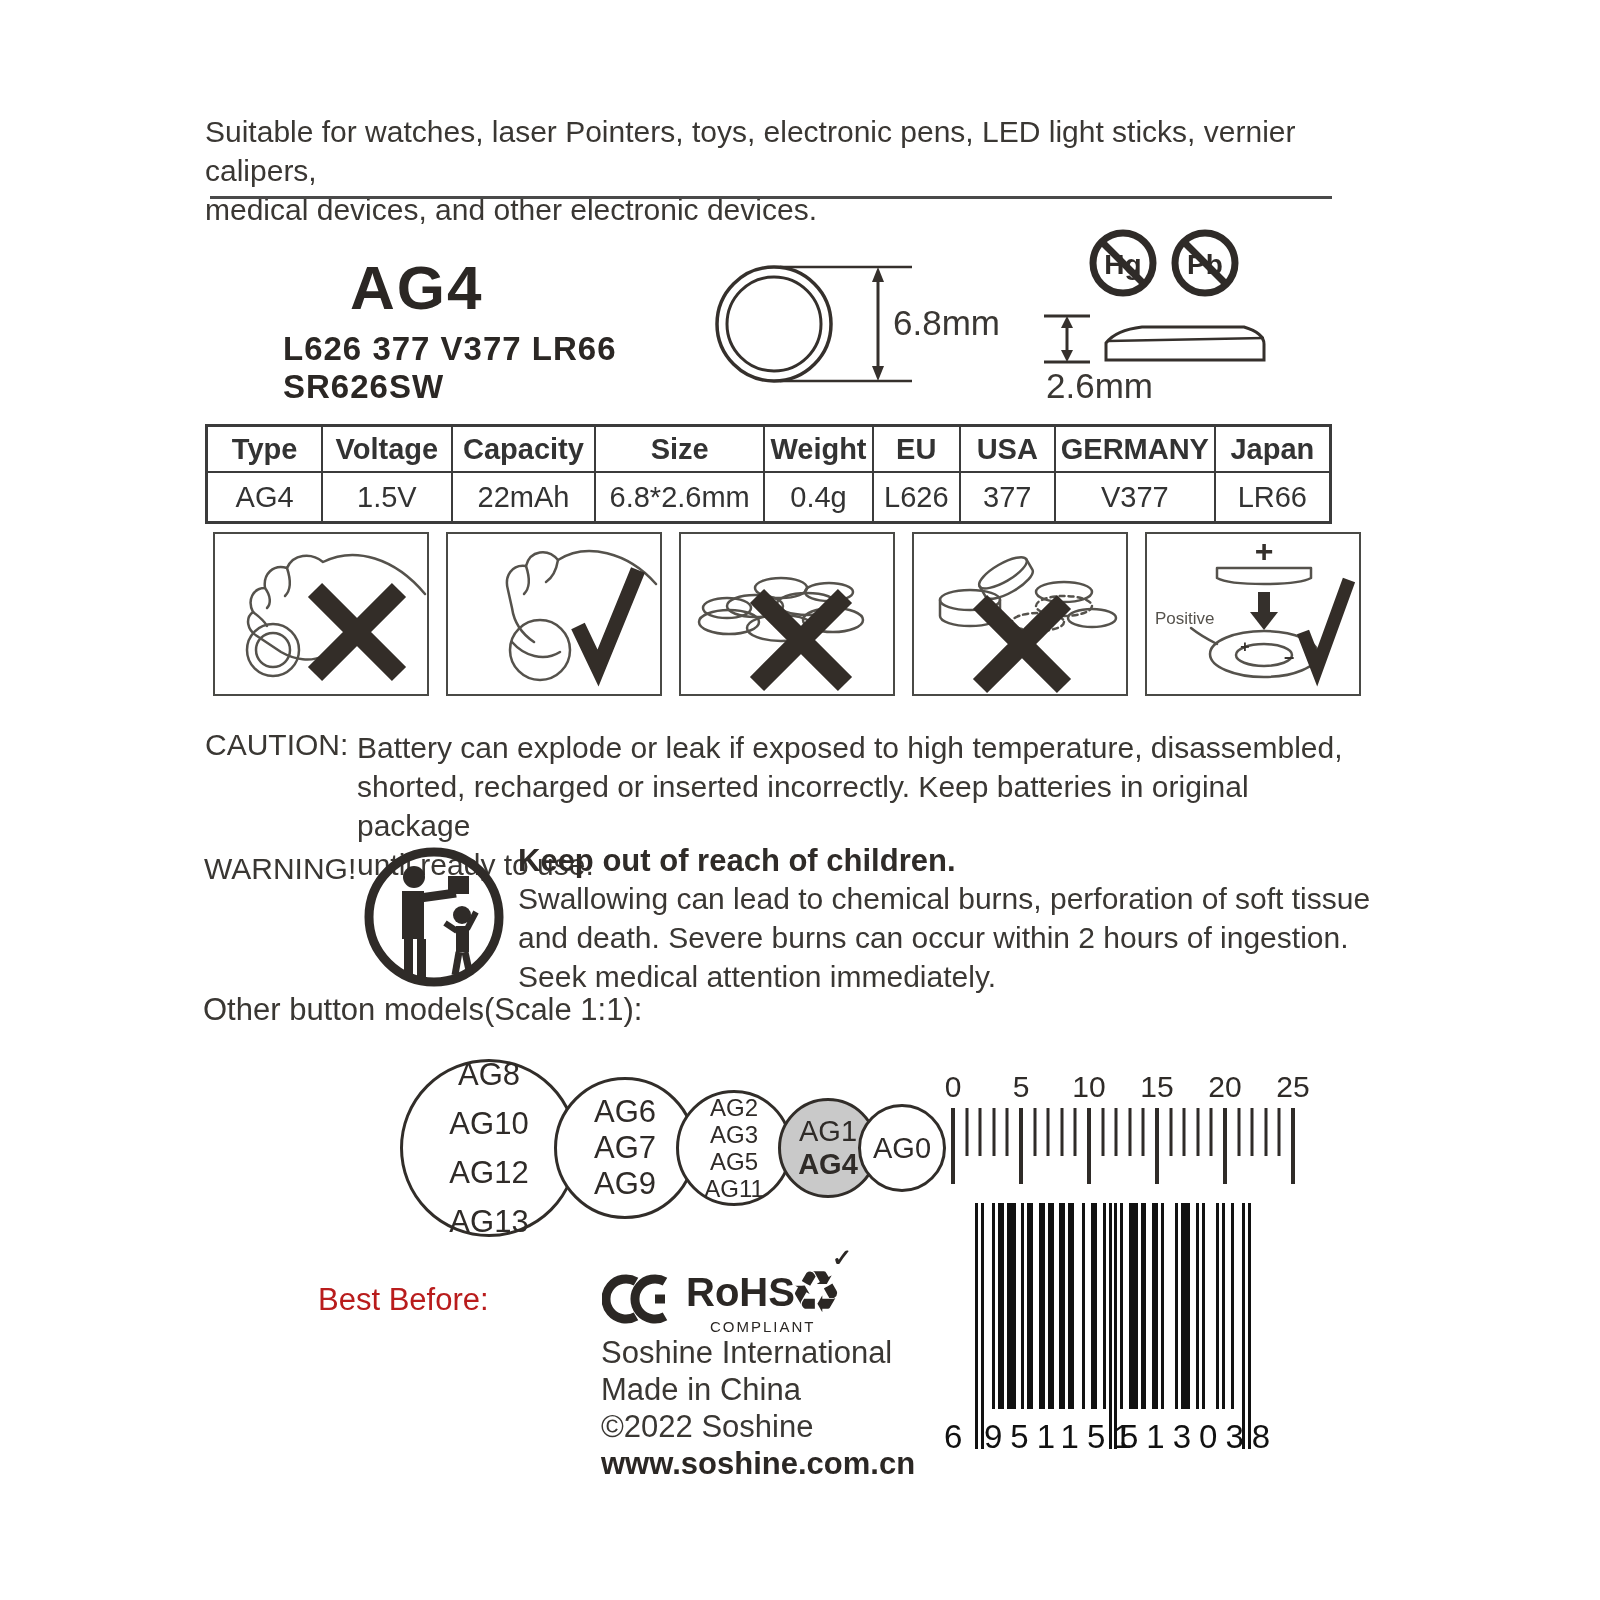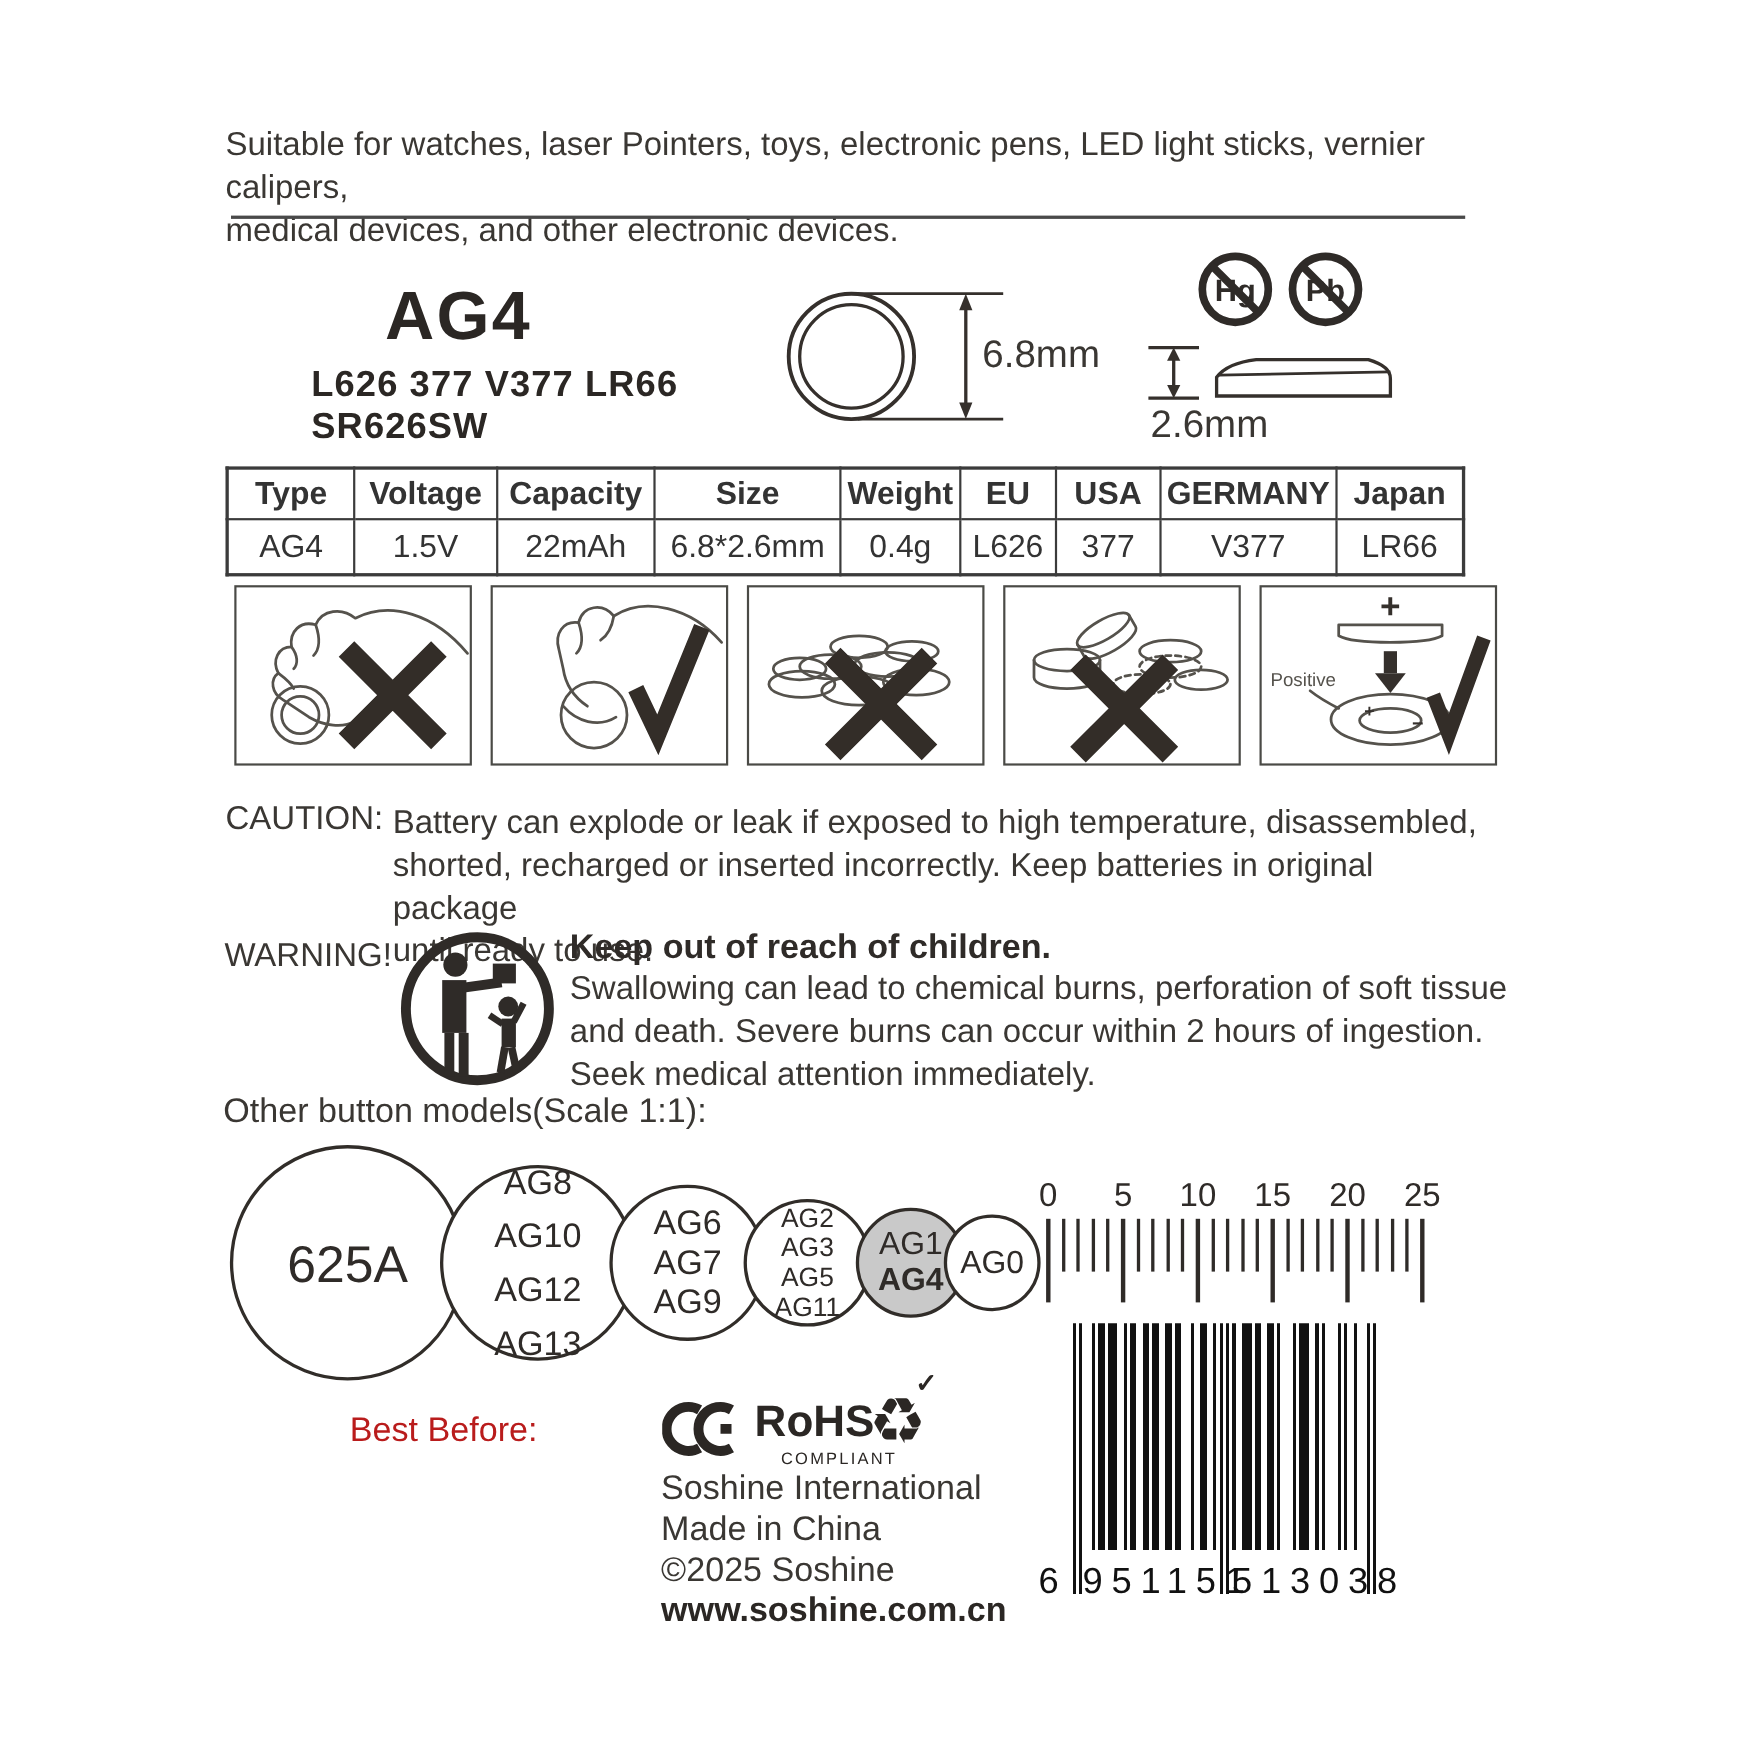--- a/index.html
+++ b/index.html
@@ -229,23 +229,20 @@
   </svg>
   <div class="abs" style="left:518px;top:843px;width:860px;">
     <div class="bold-line">Keep out of reach of children.</div>
     <div class="body-line">Swallowing can lead to chemical burns, perforation of soft tissue</div>
     <div class="body-line">and death. Severe burns can occur within 2 hours of ingestion.</div>
     <div class="body-line">Seek medical attention immediately.</div>
   </div>
 
   <div class="abs models-heading" style="left:203px;top:992px;">Other button models(Scale 1:1):</div>
 
-  <div class="abs mcircle" style="left:209px;top:1041px;width:208px;height:208px;font-size:47px;">
-    <span>625A</span>
-  </div>
   <div class="abs mcircle" style="left:400px;top:1059px;width:172px;height:172px;font-size:31px;line-height:37px;gap:12px;">
     <span>AG8</span>
     <span>AG10</span>
     <span>AG12</span>
     <span>AG13</span>
   </div>
   <div class="abs mcircle" style="left:554px;top:1077px;width:136px;height:136px;font-size:31px;line-height:36px;">
     <span>AG6</span>
     <span>AG7</span>
     <span>AG9</span>
@@ -363,17 +360,17 @@
       <span class="rohs-check" style="left:26px;top:-40px;position:relative;display:inline-block;width:0;">✓</span>
     </div>
     <div class="rohs-sub">COMPLIANT</div>
   </div>
   <div class="abs recycle" style="left:790px;top:1258px;">♻</div>
 
   <div class="abs best-before" style="left:318px;top:1282px;">Best Before:</div>
   <div class="abs" style="left:601px;top:1334px;">
     <div class="company-line">Soshine International</div>
     <div class="company-line">Made in China</div>
-    <div class="company-line">©2025 Soshine</div>
+    <div class="company-line">©2022 Soshine</div>
     <div class="company-line website">www.soshine.com.cn</div>
   </div>
 
 </div>
 
 </body></html>

